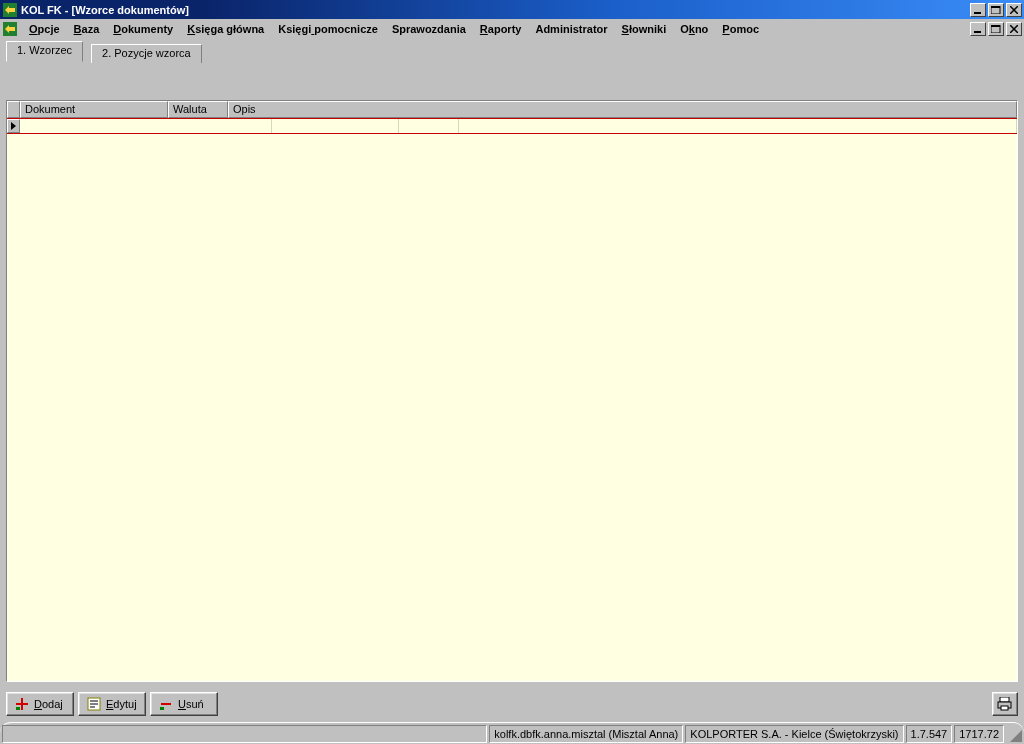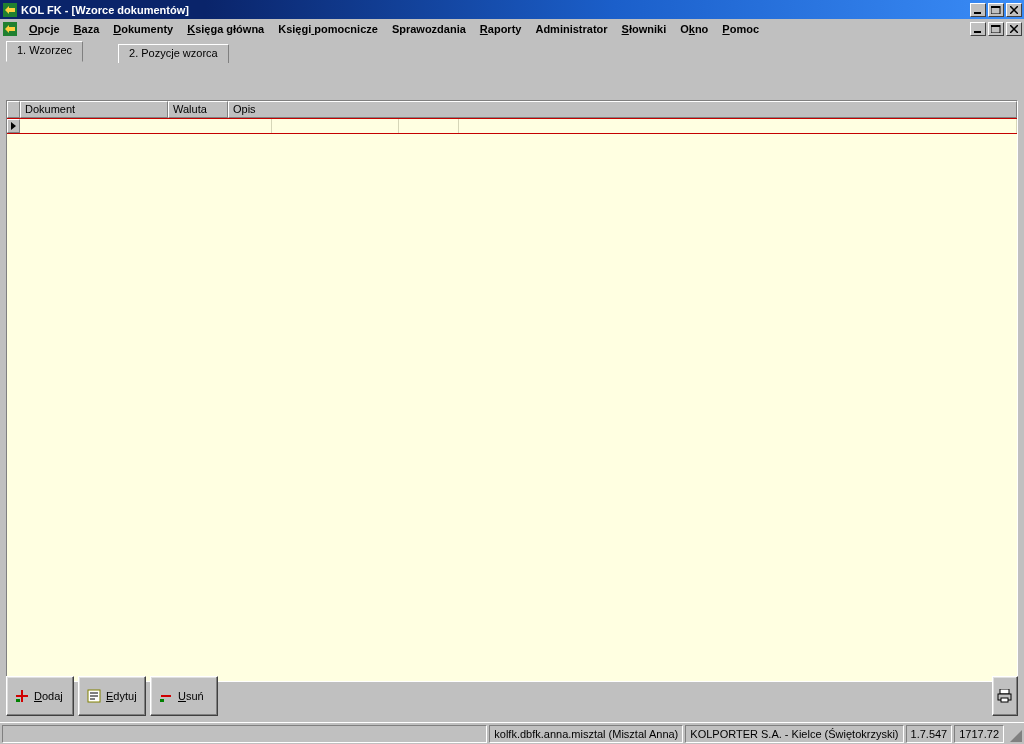--- a/index.html
+++ b/index.html
@@ -34,21 +34,21 @@
   height: 24px; display:flex; align-items:flex-end; padding: 3px 6px 0 6px; gap: 8px;
 }
 .tab {
   height: 19px; padding: 2px 10px 0 10px;
   background:#c0c0c0;
   border-top:1px solid #fff; border-left:1px solid #fff;
   border-right:1px solid #808080; position:relative; top:1px;
   font-size:11px;
 }
 .tab.active { height:21px; top:0; border-bottom:1px solid #c0c0c0; z-index:2;}
-.tab.inactive { border-bottom:0;margin-left:27px; }
+.tab.inactive { border-bottom:0; }
 .grid-wrap {
   position:absolute; left:6px; right:6px; top:62px; bottom:40px;
   border:1px solid; border-color:#808080 #fff #fff #808080;
   background:#c0c0c0;
 }
 .grid-head {
   height: 17px; display:flex; background:#c0c0c0;
 }
 .gh {
   border:1px solid; border-color:#fff #808080 #808080 #fff;
@@ -61,34 +61,34 @@
   width:13px; background:#c0c0c0;
   border:1px solid; border-color:#fff #808080 #808080 #fff;
   display:flex;align-items:center;justify-content:center;
 }
 .rowptr { width:0;height:0;border-left:5px solid #000;border-top:4px solid transparent;border-bottom:4px solid transparent;}
 .cell { border-right:1px solid #d6d6b8; height:100%; }
 .toolbar-bot {
   position:absolute; left:6px; bottom:6px; display:flex; gap:4px;
 }
 .btn3d {
-  height:40px; min-width:68px; padding: 0 8px;
+  height:24px; min-width:68px; padding: 0 8px;
   background:#c0c0c0;
   border:1px solid; border-color:#fff #404040 #404040 #fff;
   box-shadow: inset -1px -1px 0 #808080, inset 1px 1px 0 #dfdfdf;
   display:flex; align-items:center; gap:5px; font-size:11px;
 }
 .btn3d .u { text-decoration: underline; }
 .print-btn {
   position:absolute; right:6px; bottom:6px;
 }
 .statusbar {
   position:absolute; left:0; right:0; bottom:0; height:22px;
   background:#c0c0c0; display:flex; align-items:center;
-  border-top:1px solid #fff; padding:1px 2px; gap:2px;
+  border-top:1px solid #fff; padding:1px 2px; gap:2px;border-radius:11px;
 }
 .sb-pane {
   height:18px; border:1px solid; border-color:#808080 #fff #fff #808080;
   padding: 1px 4px; font-size:11px; display:flex; align-items:center;
 }
 .grip {
   width:16px;height:16px; margin-left:auto; position:relative;
 }
 .grip::before{
   content:""; position:absolute; right:0; bottom:0;

